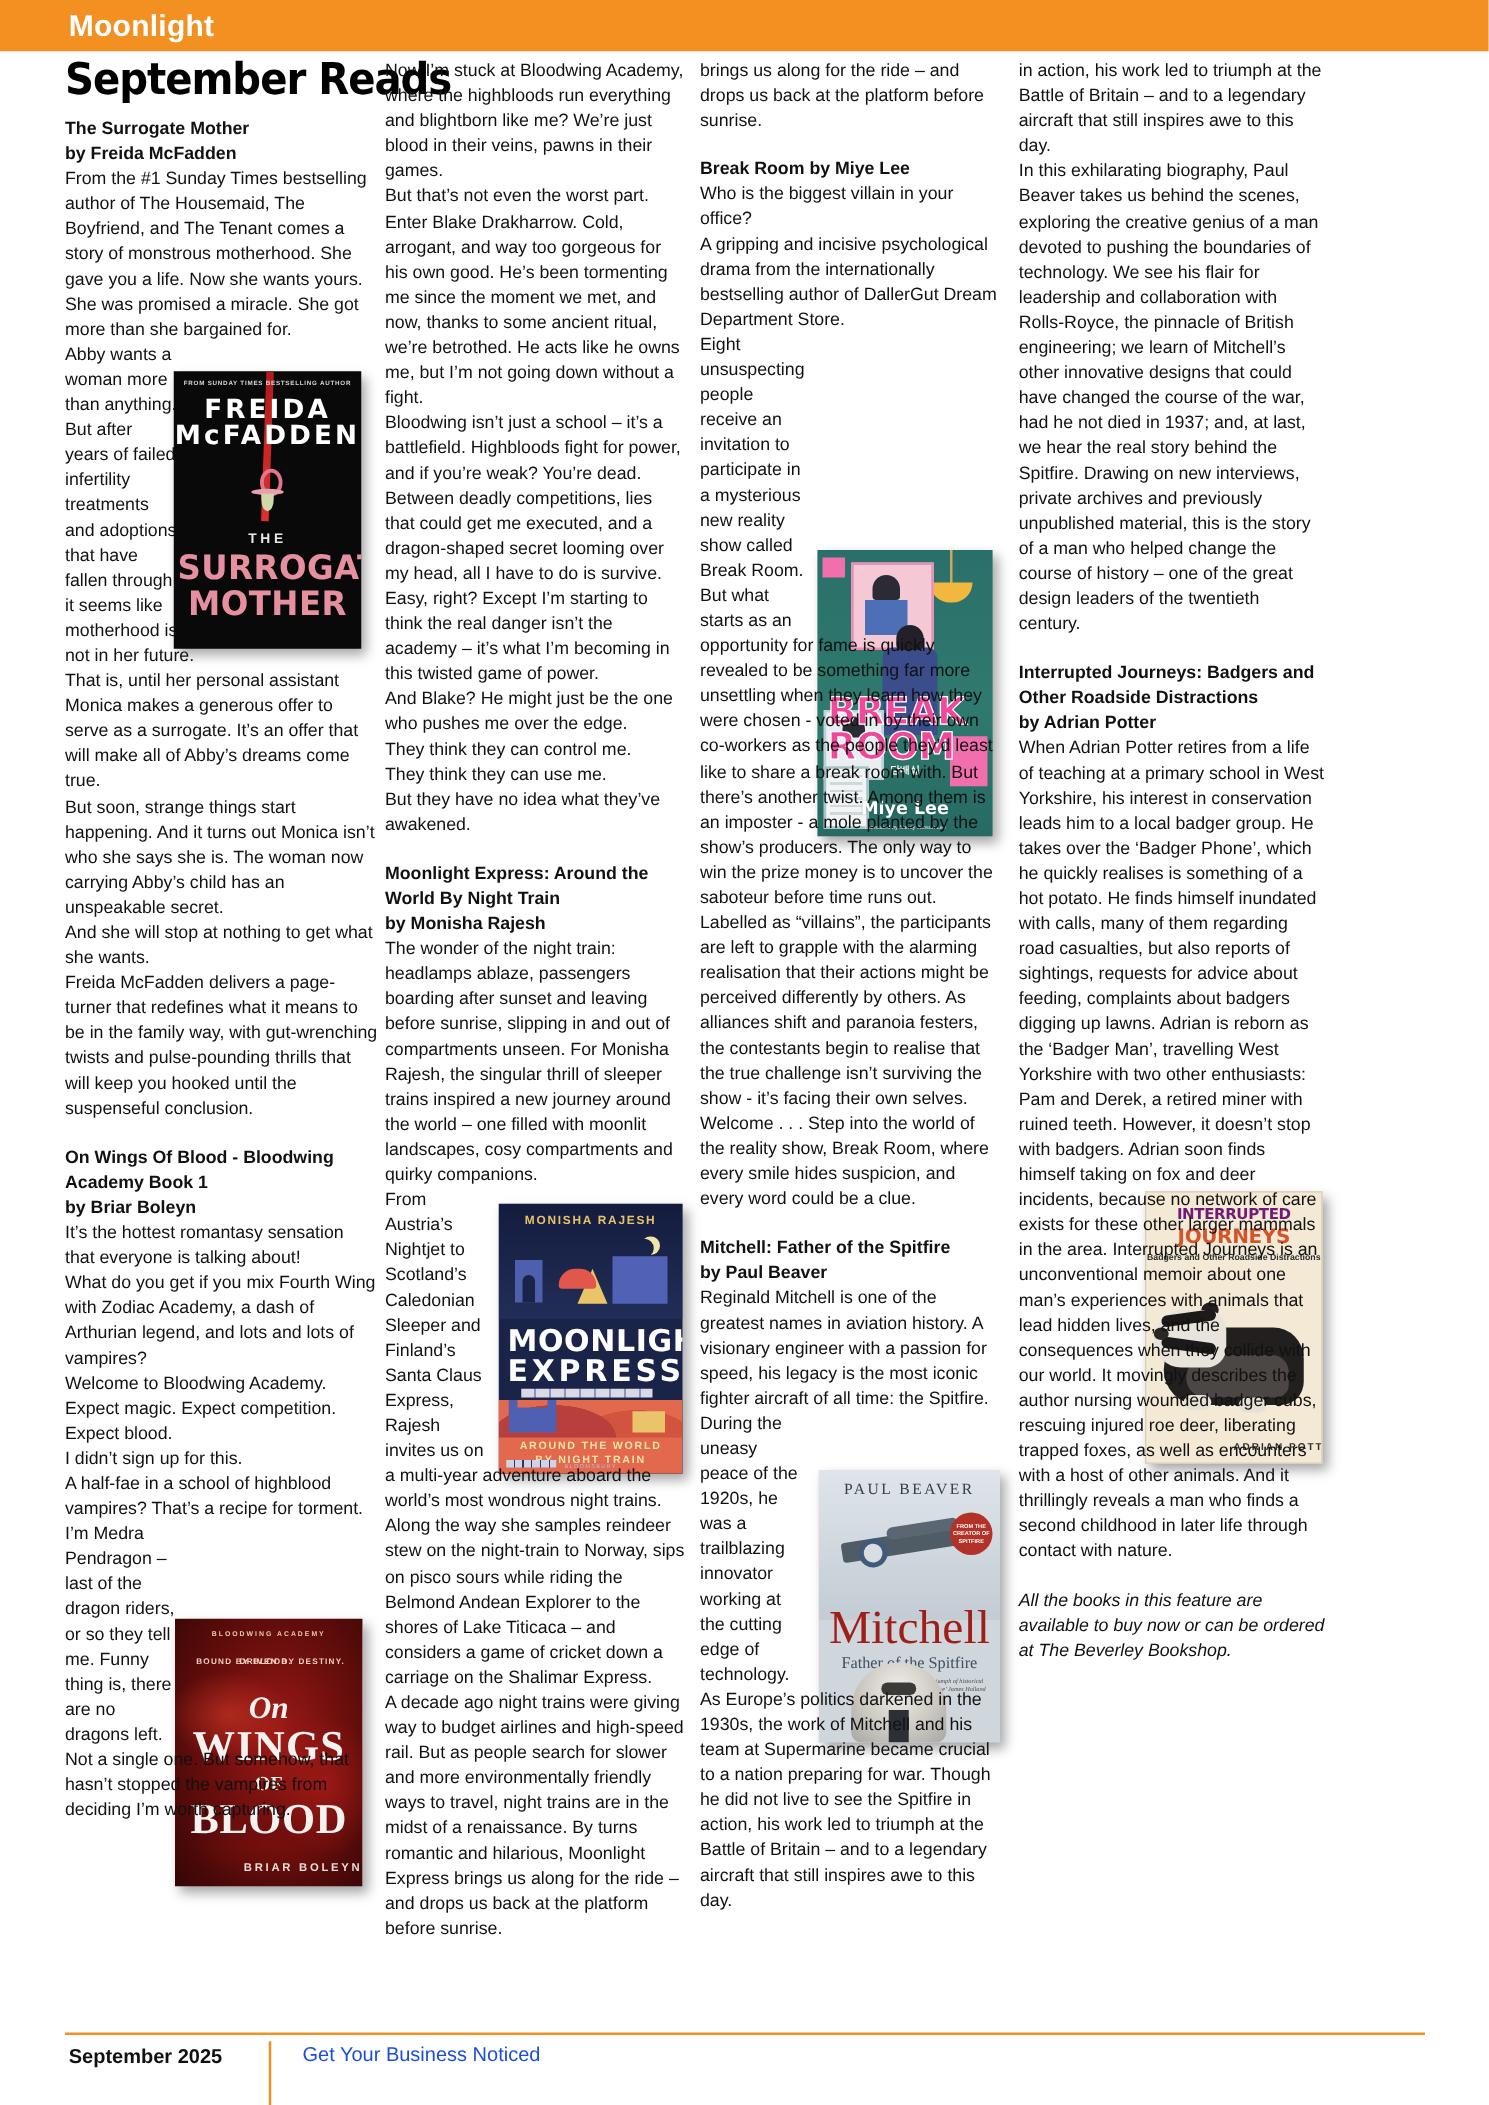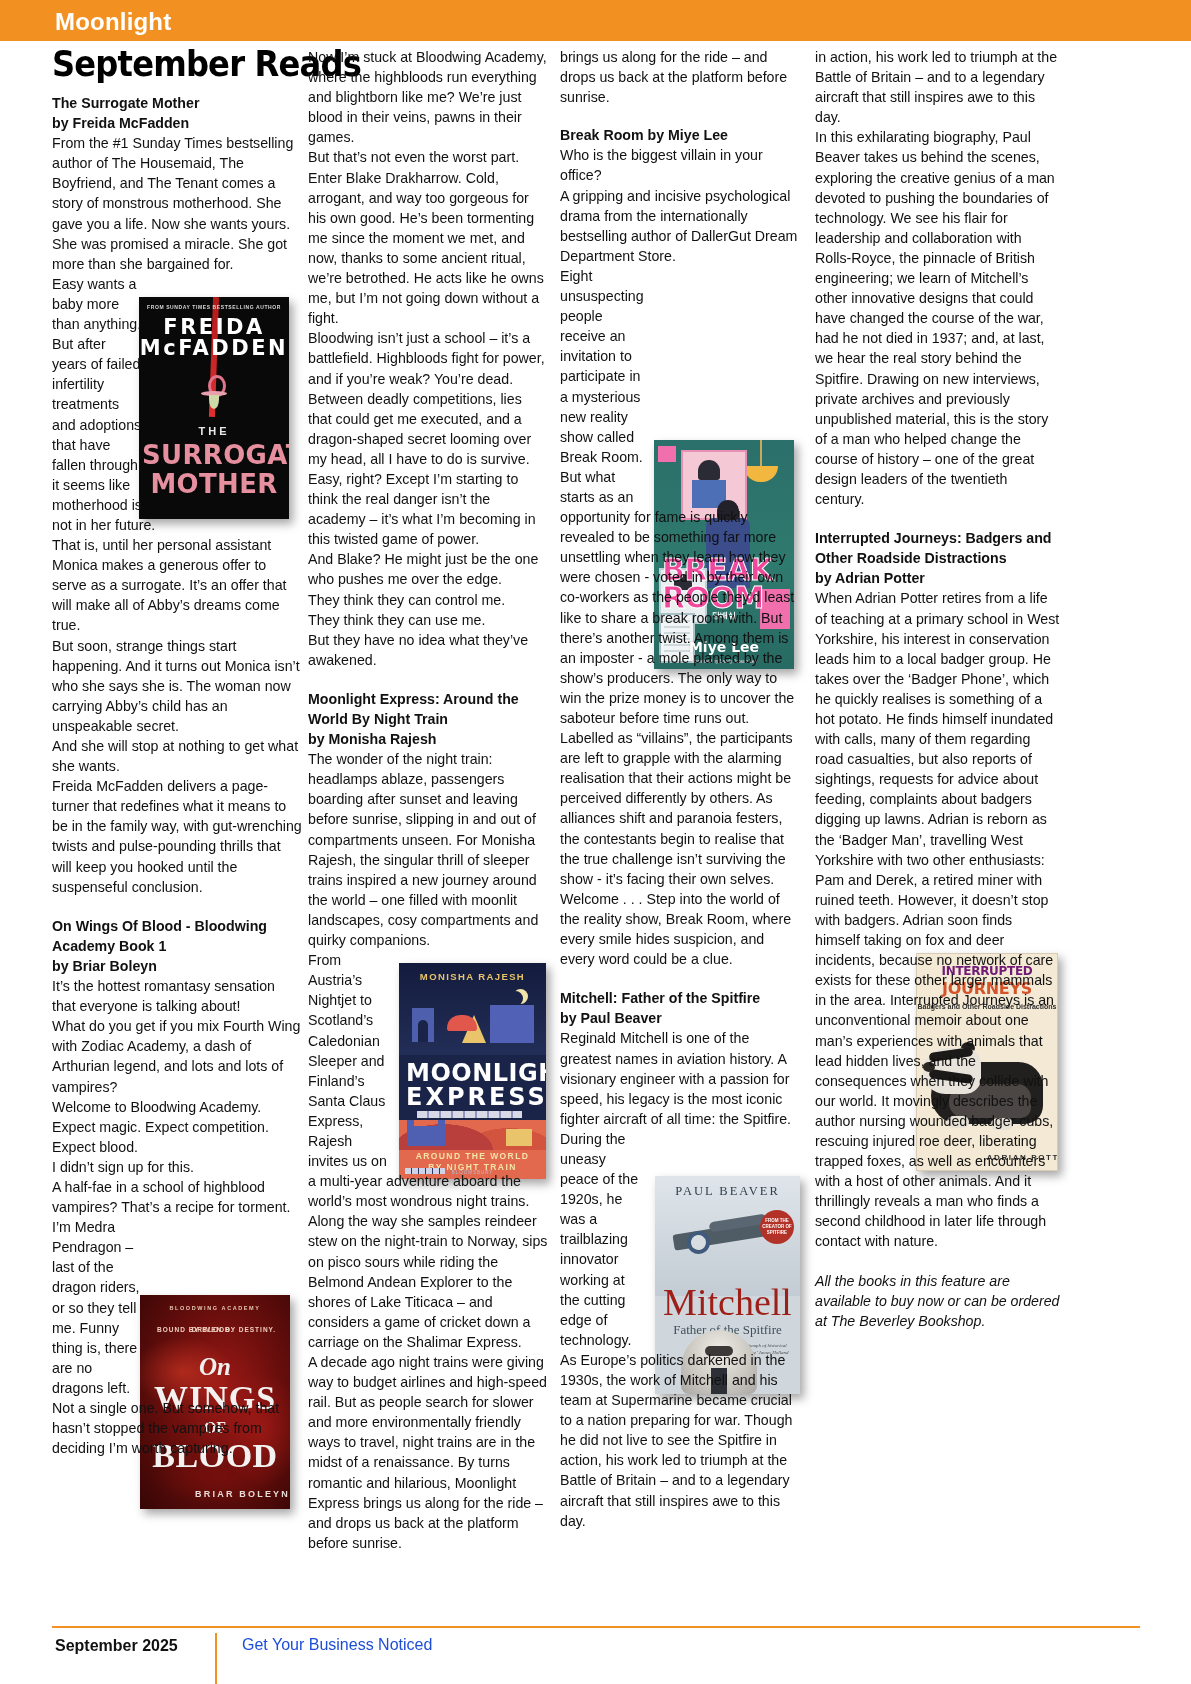--- a/index.html
+++ b/index.html
@@ -469,21 +469,21 @@
   </div>
   <div class="ij-author">ADRIAN POTTER</div>
 </div>
 
 <div class="col col1">
   <div class="sec first">
     <span class="bk-title">The Surrogate Mother</span>
     <span class="bk-title">by Freida McFadden</span>
     <p>From the #1 Sunday Times bestselling author of The Housemaid, The Boyfriend, and The Tenant comes a story of monstrous motherhood. She gave you a life. Now she wants yours.</p>
     <p>She was promised a miracle. She got more than she bargained for.</p>
-    <p><span class="spacer-sur"></span><span>Easy wants a baby more than anything.</span></p>
+    <p><span class="spacer-sur"></span><span>Abby wants a woman more than anything.</span></p>
     <p>But after years of failed infertility treatments and adoptions that have fallen through, it seems like motherhood is not in her future.</p>
     <p>That is, until her personal assistant Monica makes a generous offer to serve as a surrogate. It’s an offer that will make all of Abby’s dreams come true.</p>
     <p>But soon, strange things start happening. And it turns out Monica isn’t who she says she is. The woman now carrying Abby’s child has an unspeakable secret.</p>
     <p>And she will stop at nothing to get what she wants.</p>
     <p>Freida McFadden delivers a page-turner that redefines what it means to be in the family way, with gut-wrenching twists and pulse-pounding thrills that will keep you hooked until the suspenseful conclusion.</p>
   </div>
 
   <div class="sec">
     <span class="bk-title">On Wings Of Blood - Bloodwing Academy Book 1</span>
     <span class="bk-title">by Briar Boleyn</span>

